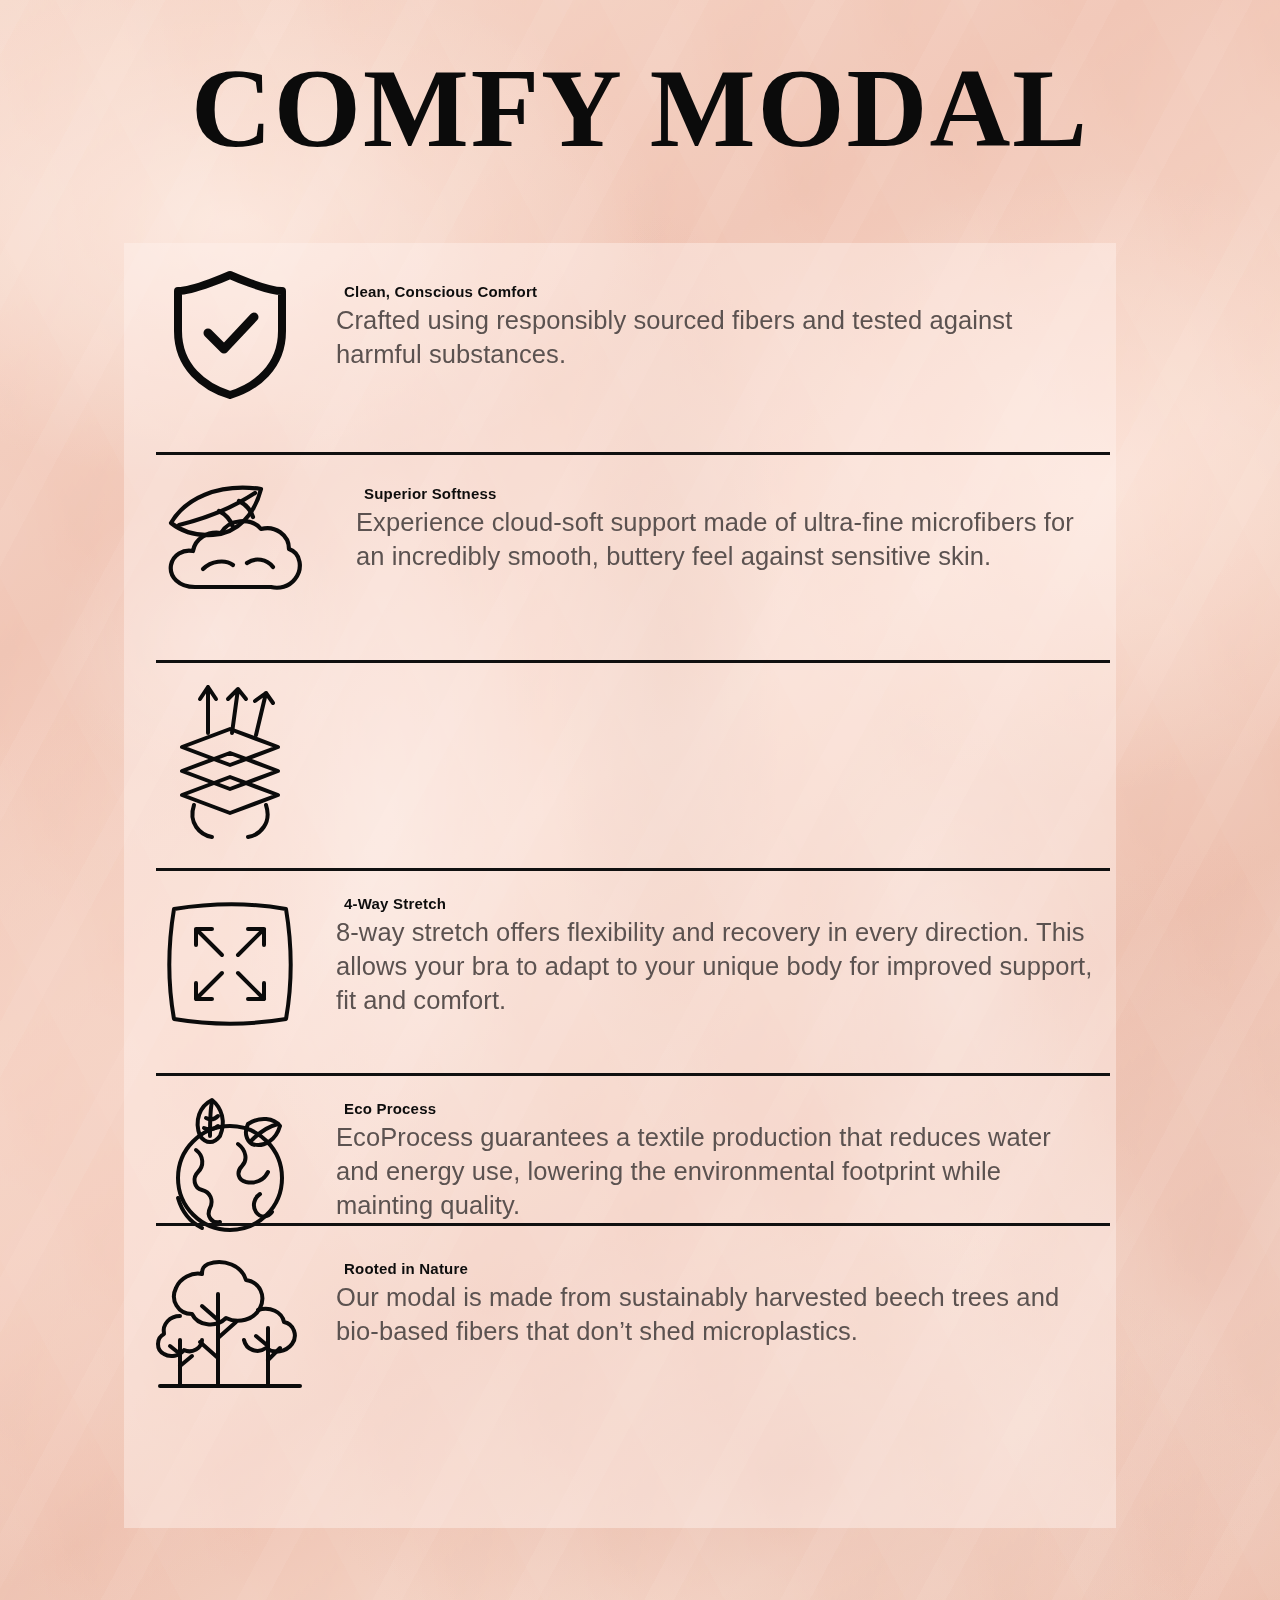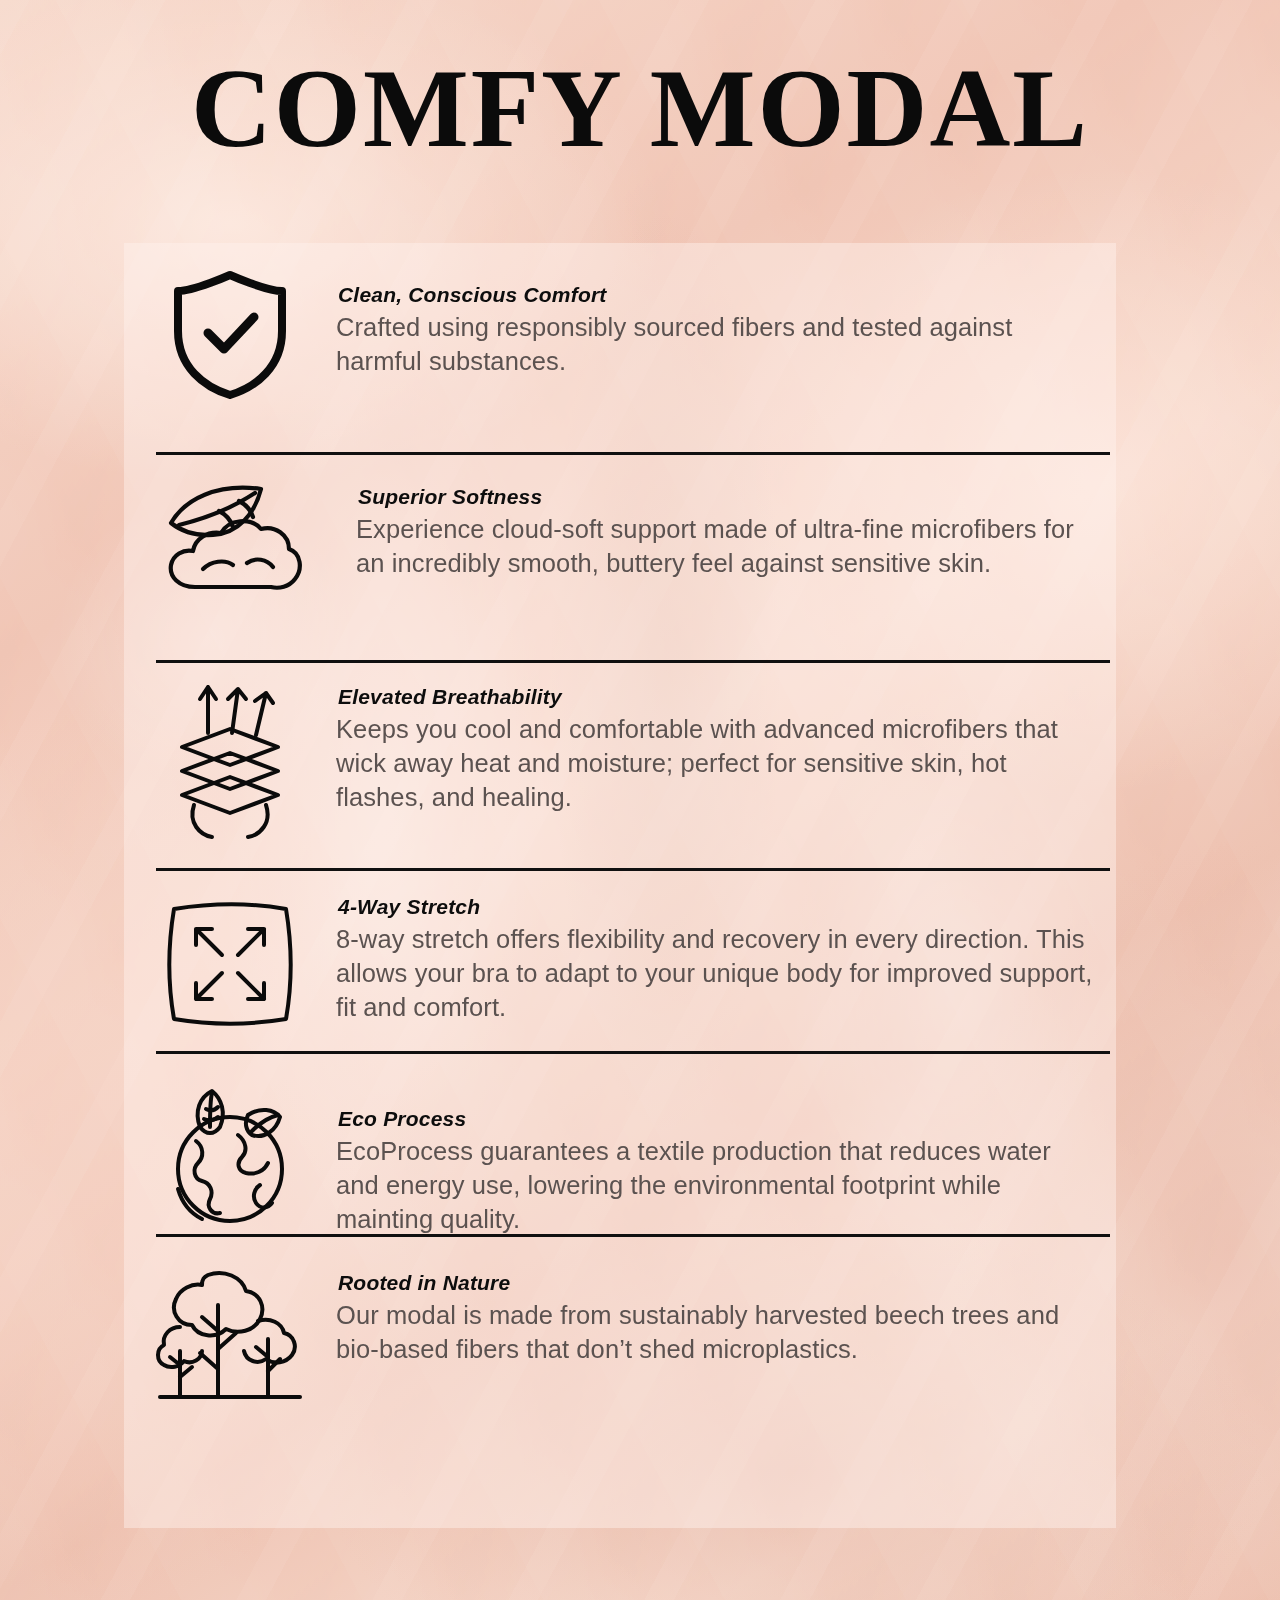--- a/index.html
+++ b/index.html
@@ -103,44 +103,43 @@
     right: 6px;
     bottom: 0;
     height: 3px;
     background: #101010;
   }
   .row:last-child .rule { display: none; }
 
   .feat-title {
     font-family: "Liberation Sans", sans-serif;
     font-weight: 700;
-    font-size: 21px;
+    font-size: 15px;
     color: #0d0d0d;
-    margin: 0 0 4px 2px;
+    margin: 0 0 4px 8px;
     letter-spacing: 0.2px;
-    font-style: italic;
   }
   .feat-desc {
     font-family: Liberation Sans, sans-serif;
     font-weight: 400;
     font-size: 25.5px;
     line-height: 1.33;
     color: #5b5250;
     margin: 0;
     letter-spacing: 0.1px;
   }
 
   .icon svg { display: block; }
 
   
   .r1 { height: 212px; }
   .r2 { height: 208px; gap: 20px; }
   .r3 { height: 208px; }
-  .r4 { height: 183px; }
-  .r5 { height: 183px; align-items: flex-end; }
+  .r4 { height: 205px; }
+  .r5 { height: 150px; }
   .r6 { height: 215px; }
 
   .r1 .icon-cell { padding-top: 26px; }
   .r2 .icon-cell { padding-top: 22px; }
   .r3 .icon-cell { padding-top: 14px; }
   .r4 .icon-cell { padding-top: 22px; }
   .r5 .icon-cell { padding-top: 18px; }
   .r6 .icon-cell { padding-top: 28px; }
 
   .r1 .text-cell { padding-top: 40px; }
@@ -205,24 +204,20 @@
             <path d="M48 56 L48 10 M48 10 L40 22 M48 10 L56 22"></path>
             <path d="M72 56 L78 12 M78 12 L68 22 M78 12 L86 22"></path>
             <path d="M96 58 L106 16 M106 16 L95 24 M106 16 L113 26"></path>
             <path d="M22 70 L70 52 L118 70 L70 88 Z"></path>
             <path d="M22 94 L70 76 L118 94 L70 112 Z"></path>
             <path d="M22 118 L70 100 L118 118 L70 136 Z"></path>
             <path d="M34 128 C28 146 40 158 52 160"></path>
             <path d="M106 128 C112 146 100 158 88 160"></path>
           </svg>
         </span>
-      </div>
-      <div class="text-cell">
-        <p class="feat-title">Elevated Breathability</p>
-        <p class="feat-desc">Keeps you cool and comfortable with advanced microfibers that wick away heat and moisture; perfect for sensitive skin, hot flashes, and healing.</p>
       </div>
       <div class="rule"></div>
     </li>
 
     <li class="row r4">
       <div class="icon-cell">
         <span class="icon">
           <svg width="140" height="140" viewBox="0 0 140 140" fill="none" stroke="#0b0b0b" stroke-width="4" stroke-linecap="round" stroke-linejoin="round">
             <path d="M14 16 C52 10 92 10 126 16 C132 52 132 92 126 126 C90 132 50 132 14 126 C8 92 8 52 14 16 Z"></path>
             <path d="M62 62 L36 36 M36 36 L36 52 M36 36 L52 36"></path>

